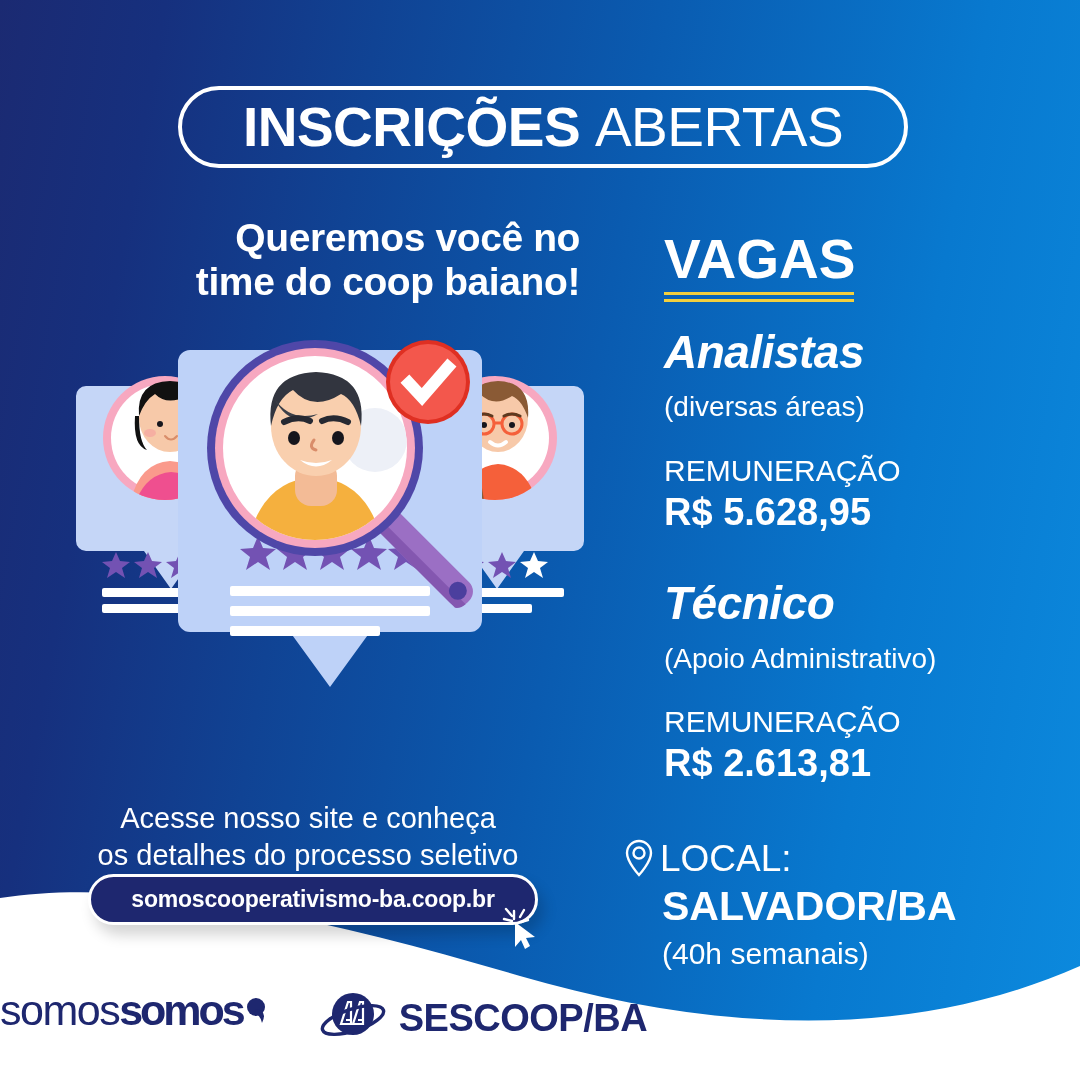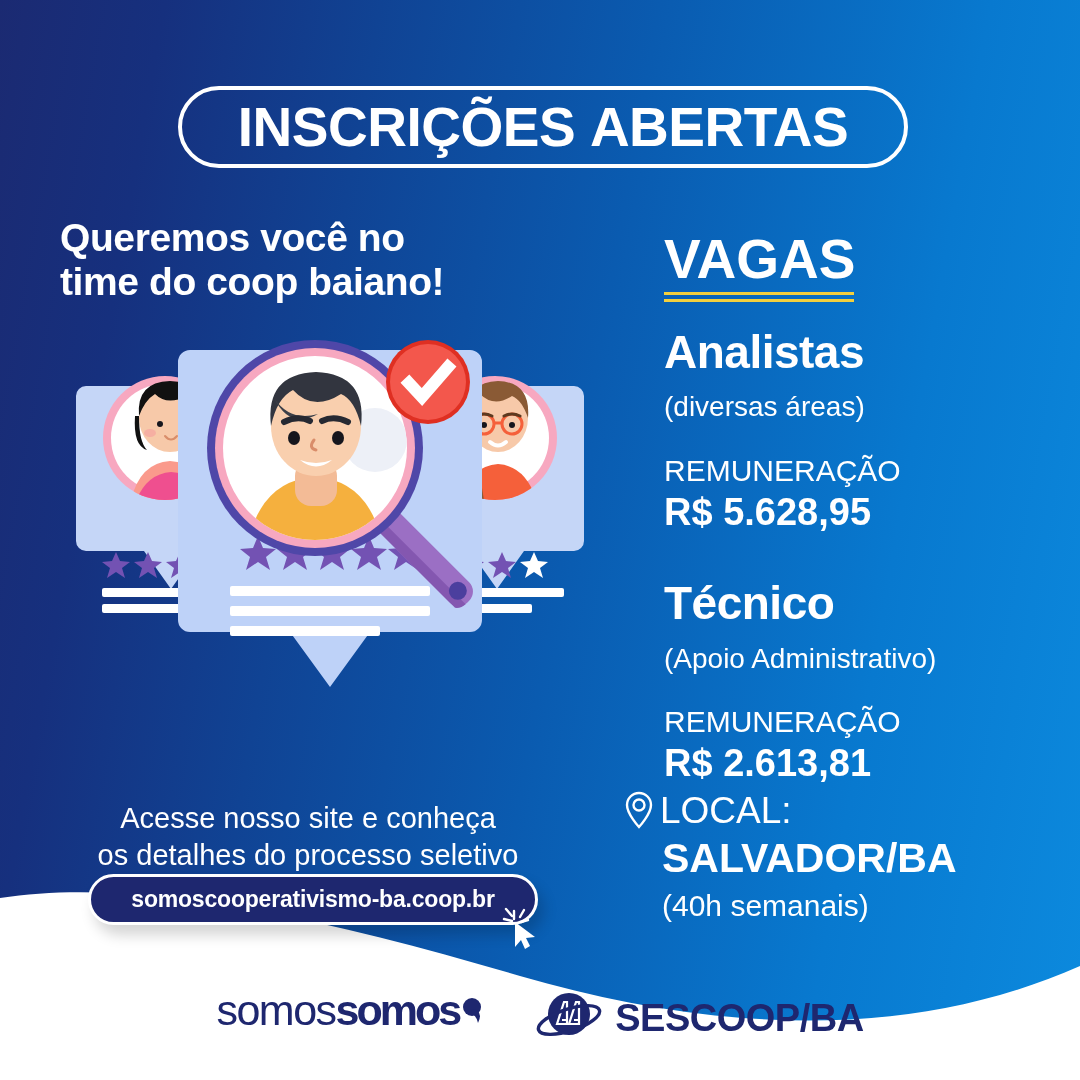--- a/index.html
+++ b/index.html
@@ -26,50 +26,50 @@
     width:730px; height:82px;
     border:4px solid #ffffff;
     border-radius:44px;
     display:flex; align-items:center; justify-content:center;
   }
   .headpill .t {
     font-size:55px; line-height:1; color:#fff; letter-spacing:-0.5px;
     white-space:nowrap;
   }
   .hp-bold { font-weight:700; }
-  .hp-light { font-weight:700; }
+  .hp-light { font-weight:400; }
 
   
   .headline {
     position:absolute; left:60px; top:216px; width:520px;
-    text-align:left;
+    text-align:right;
     font-size:39px; font-weight:700; line-height:1.12; color:#fff;
     letter-spacing:-0.4px;
   }
 
   
   .rightcol { position:absolute; left:664px; top:232px; width:400px; }
   .vagas-wrap { position:relative; display:inline-block; }
   .vagas {
     font-size:55px; font-weight:800; color:#fff; letter-spacing:0px; line-height:1;
   }
   .vagas-rule1 { width:190px; height:3px; background:#f2cf3e; margin-top:5px; }
   .vagas-rule2 { width:190px; height:3px; background:#f2cf3e; margin-top:4px; }
 
-  .job-title { font-size:46px; font-weight:700; color:#fff; line-height:1.05; letter-spacing:-0.5px;}
+  .job-title { font-size:46px; font-weight:700; color:#fff; line-height:1.05; letter-spacing:-0.5px;font-style:italic;}
   .job-sub   { font-size:28px; font-weight:300; color:#fff; line-height:1.2; margin-top:14px;}
   .rem-label { font-size:30px; font-weight:300; color:#fff; line-height:1.1;}
   .rem-value { font-size:38px; font-weight:700; color:#fff; line-height:1.2; margin-top:3px;}
 
   .blk2 { margin-top:44px; }
   .remblock { margin-top:30px; }
 
   
   .localblock { position:absolute; left:622px; top:790px; width:430px; }
-  .local-row { display:flex; align-items:center; gap:4px; }
+  .local-row { display:flex; align-items:center; gap:4px;margin-top:48px; }
   .pin { width:34px; height:40px; flex:none; }
   .local-label { font-size:37px; font-weight:300; color:#fff; line-height:1; }
   .local-city { font-size:41px; font-weight:800; color:#fff; line-height:1.1; margin-top:6px; margin-left:40px;}
   .local-hours { font-size:30px; font-weight:300; color:#fff; line-height:1.1; margin-top:8px; margin-left:40px;}
 
   
   .ctatext {
     position:absolute; left:48px; top:800px; width:520px;
     text-align:center; color:#fff; font-size:29px; font-weight:300; line-height:1.27;
   }
@@ -79,21 +79,21 @@
     background:#1e276f;
     border:3px solid #ffffff;
     border-radius:26px;
     display:flex; align-items:center; justify-content:center;
     box-shadow: 6px 10px 14px rgba(0,0,0,0.17);
   }
   .urlbtn span { color:#fff; font-size:23px; font-weight:700; letter-spacing:-0.2px; white-space:nowrap; }
   .cursor { position:absolute; left:500px; top:905px; width:48px; height:48px; }
 
   
-  .footer { position:absolute; left:0; bottom:34px; width:1080px; display:flex; align-items:center; justify-content:center; gap:48px;}
+  .footer { position:absolute; left:0; bottom:34px; width:1080px; display:flex; align-items:center; gap:48px;}
   .somoscoop { display:flex; align-items:baseline; color:#1e276f; }
   .sc-light { font-size:43px; font-weight:300; letter-spacing:-1.5px; }
   .sc-bold  { font-size:43px; font-weight:800; letter-spacing:-3px; }
   .sescoop { display:flex; align-items:center; gap:12px;margin-top:16px; }
   .sescoop-text { color:#1e276f; font-size:38px; font-weight:800; letter-spacing:-0.5px; }
 
   
   .illus { position:absolute; left:70px; top:330px; width:520px; height:450px; }
 </style>
 </head>

